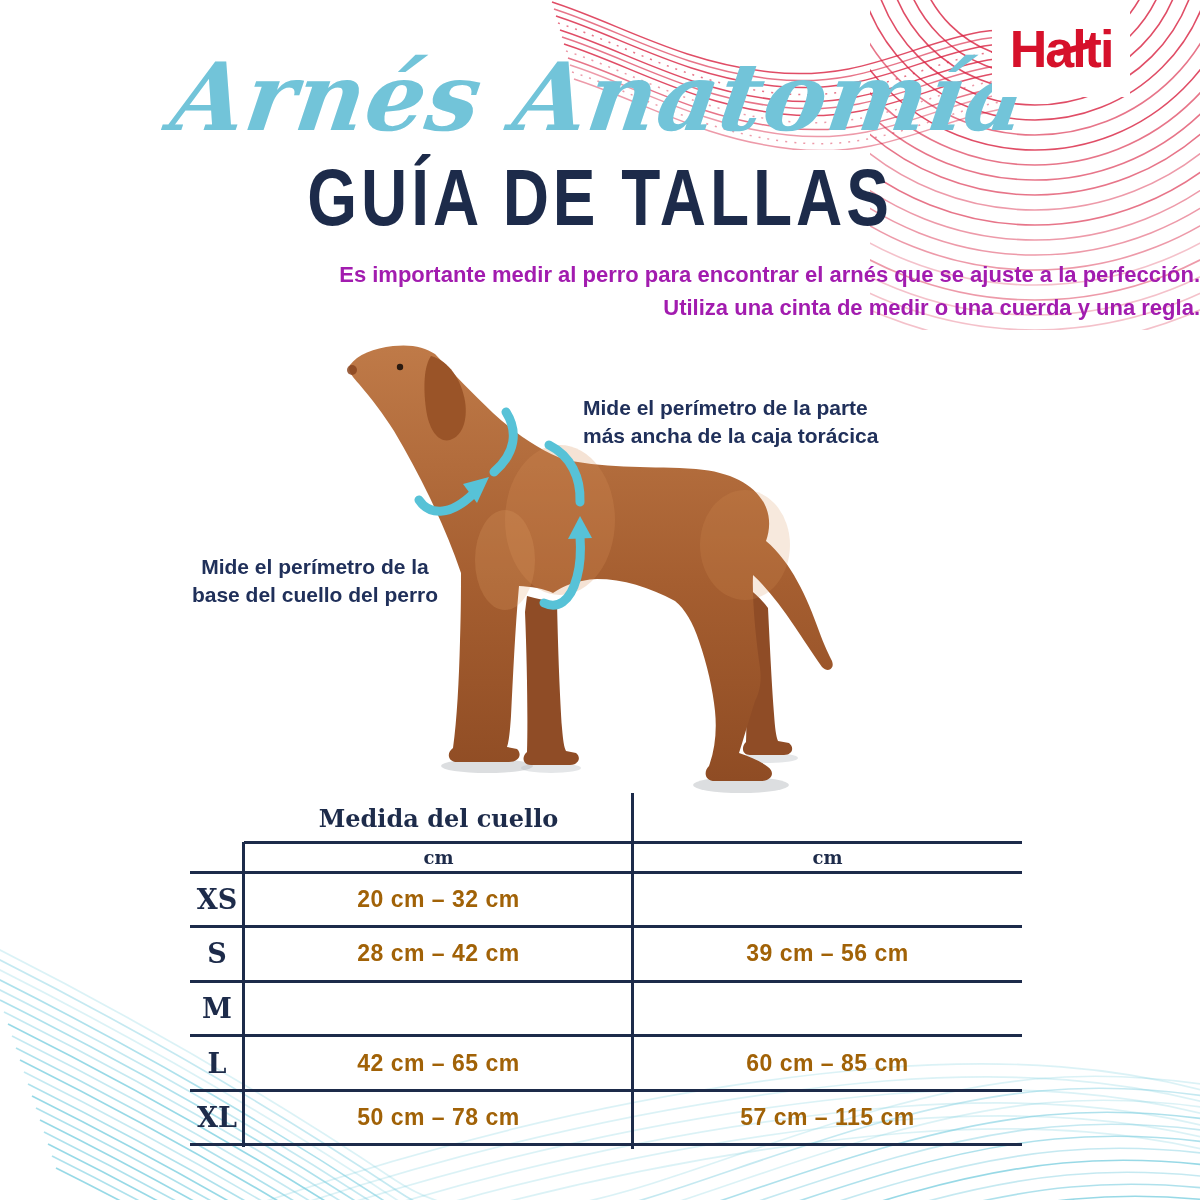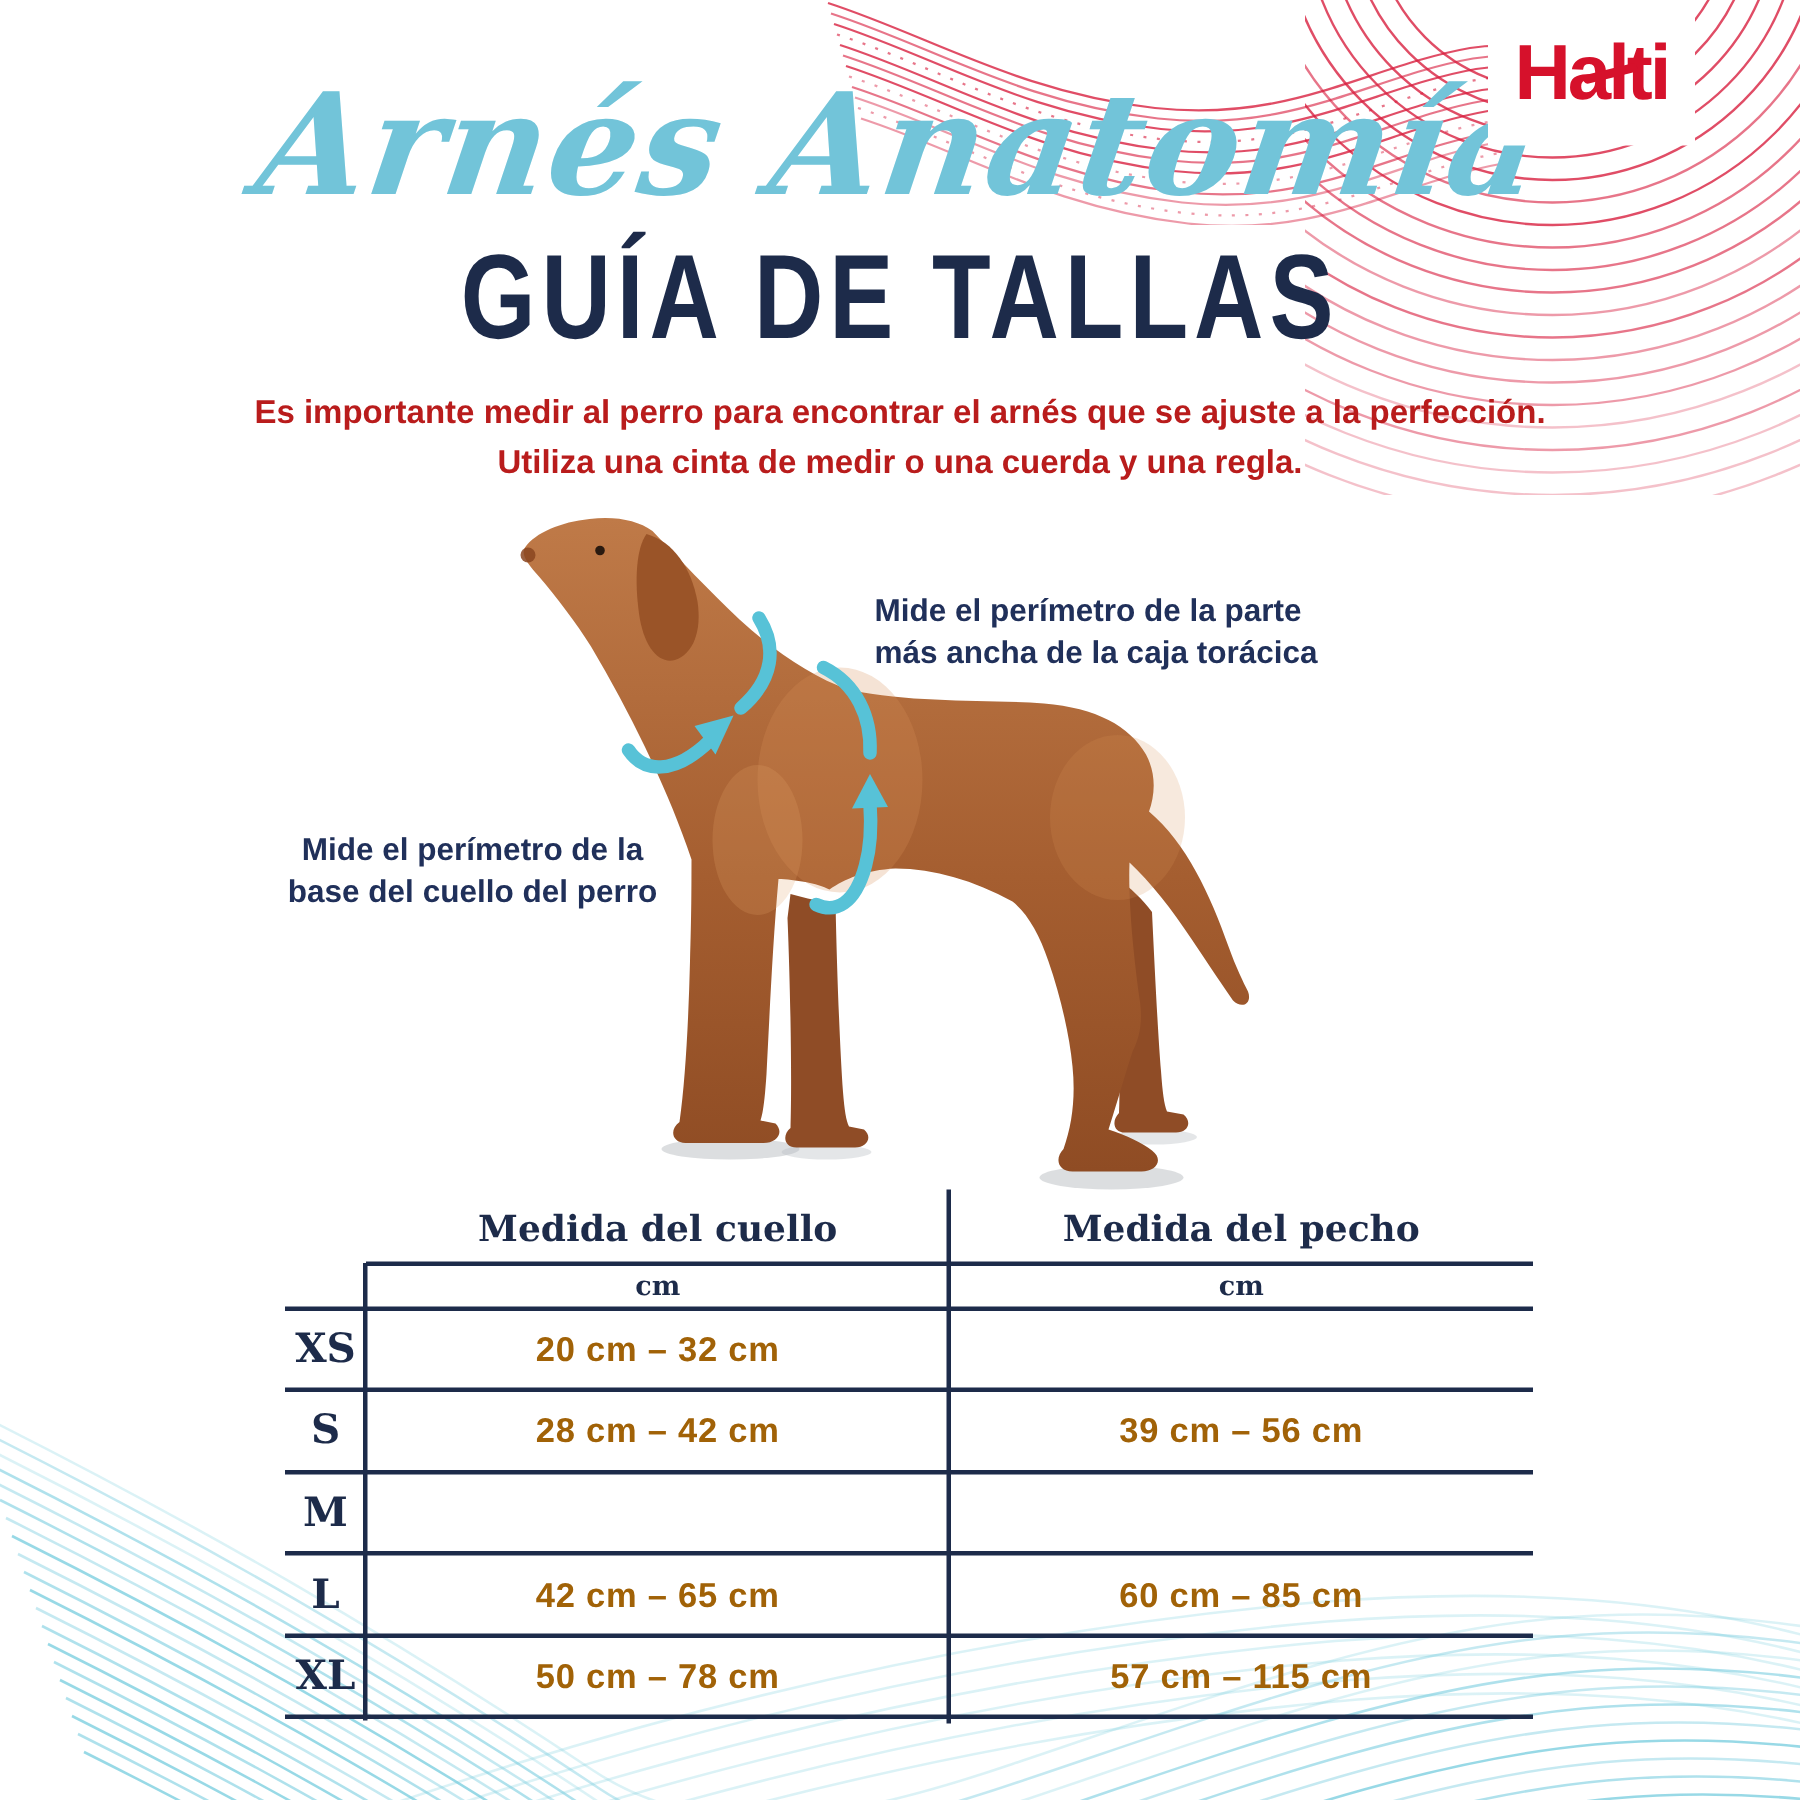--- a/index.html
+++ b/index.html
@@ -23,22 +23,22 @@
   .logo-bar{position:absolute;left:63px;top:46px;width:37px;height:6px;background:#d6112b;border-radius:3px;
     transform:rotate(-14deg);z-index:4;}
 
   .script-title{position:absolute;top:46px;left:0;width:100%;text-align:center;z-index:2;
     font-family:"DejaVu Serif",serif;font-style:italic;font-weight:bold;font-size:94px;line-height:1.1;
     color:#72c4d9;transform:skewX(-8deg);letter-spacing:1px;white-space:nowrap;}
   .main-title{position:absolute;top:158px;left:0;width:100%;text-align:center;z-index:2;}
   .main-title span{display:inline-block;font-size:80px;font-weight:bold;letter-spacing:5px;line-height:1.0;
     transform:scaleX(.8);color:#1d2b4a;white-space:nowrap;}
 
-  .intro{position:absolute;top:258px;left:0;width:100%;text-align:center;z-index:2;
-    font-size:22px;font-weight:bold;line-height:33px;color:#b91c1c;}
+  .intro{position:absolute;top:258px;left:0;width:100%;text-align:right;z-index:2;
+    font-size:22px;font-weight:bold;line-height:33px;color:#a21caf;}
 
   .note{position:absolute;z-index:2;font-size:21px;font-weight:bold;line-height:28px;color:#20305a;}
   #note-chest{left:583px;top:394px;text-align:left;}
   #note-neck{left:185px;top:512px;width:260px;text-align:center;margin-top:41px;}
 
   .table-wrap{position:absolute;left:190px;top:795px;width:832px;height:354px;z-index:2;}
   .grid{display:grid;width:832px;height:354px;
     grid-template-columns:54px 389px 389px;
     grid-template-rows:47px 30px 54.6px 54.6px 54.6px 54.6px 54.6px;}
   .cell{display:flex;align-items:center;justify-content:center;}
@@ -229,21 +229,20 @@
     <span>más ancha de la caja torácica</span>
   </div>
   <div class="note" id="note-neck">
     <span>Mide el perímetro de la</span><br>
     <span>base del cuello del perro</span>
   </div>
 
   <div class="table-wrap">
     <div class="grid">
       <div class="cell hd" style="grid-area:1/2">Medida del cuello</div>
-      <div class="cell hd" style="grid-area:1/3">Medida del pecho</div>
       <div class="cell unit" style="grid-area:2/2">cm</div>
       <div class="cell unit" style="grid-area:2/3">cm</div>
 
       <div class="cell lbl" style="grid-area:3/1">XS</div>
       <div class="cell val" style="grid-area:3/2">20 cm – 32 cm</div>
 
       <div class="cell lbl" style="grid-area:4/1">S</div>
       <div class="cell val" style="grid-area:4/2">28 cm – 42 cm</div>
       <div class="cell val" style="grid-area:4/3">39 cm – 56 cm</div>
 

